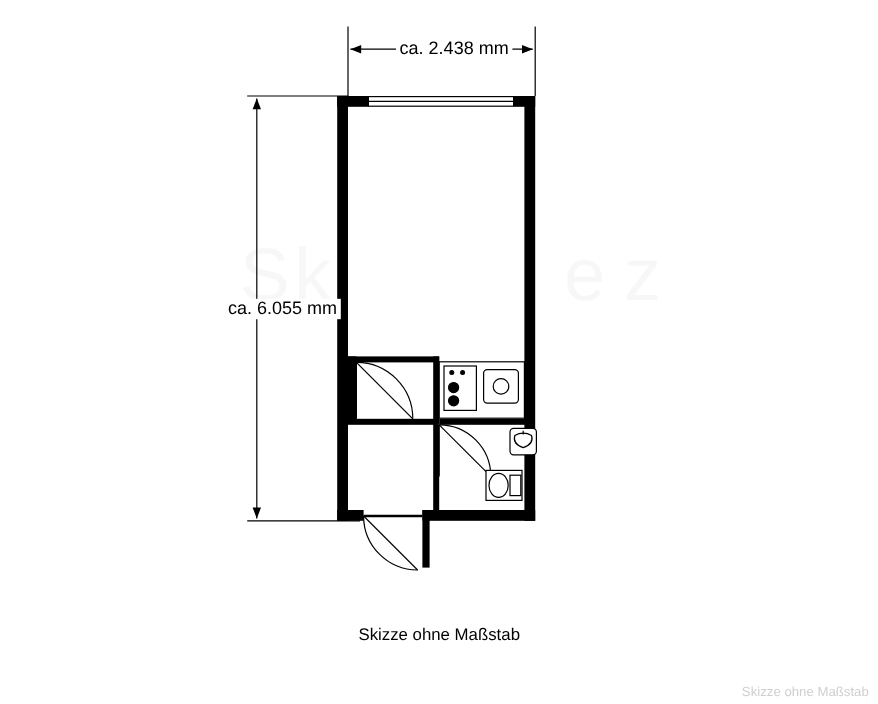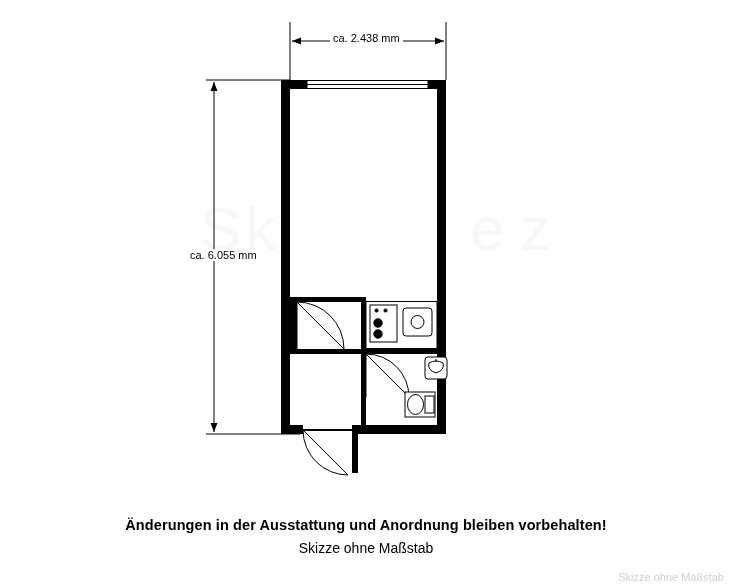--- a/index.html
+++ b/index.html
@@ -39,21 +39,21 @@
   }
   .caption-sub {
     font-size: 14px;
     font-weight: normal;
     line-height: 20px;
     margin-top: 3px;
   }
 
   .dim-label {
     position: absolute;
-    font-size: 11px;
+    font-size: 15px;
     background: #ffffff;
     padding: 0 3px;
     white-space: nowrap;
   }
   #dim-label-width {
     left: 330px;
     top: 32px;
   }
   #dim-label-height {
     left: 175px;
@@ -179,17 +179,16 @@
     <line x1="303" y1="430" x2="348" y2="475"></line>
   </g>
 
 </svg>
 
 <div class="dim-label" id="dim-label-width">ca. 2.438 mm</div>
 
 <div class="dim-label" id="dim-label-height">ca. 6.055 mm</div>
 
 <div class="caption-block">
-  <div class="caption-main">Änderungen in der Ausstattung und Anordnung bleiben vorbehalten!</div>
   <div class="caption-sub">Skizze ohne Maßstab</div>
 </div>
 
 <div class="watermark" id="watermark-br">Skizze ohne Maßstab</div>
 
 </body></html>

